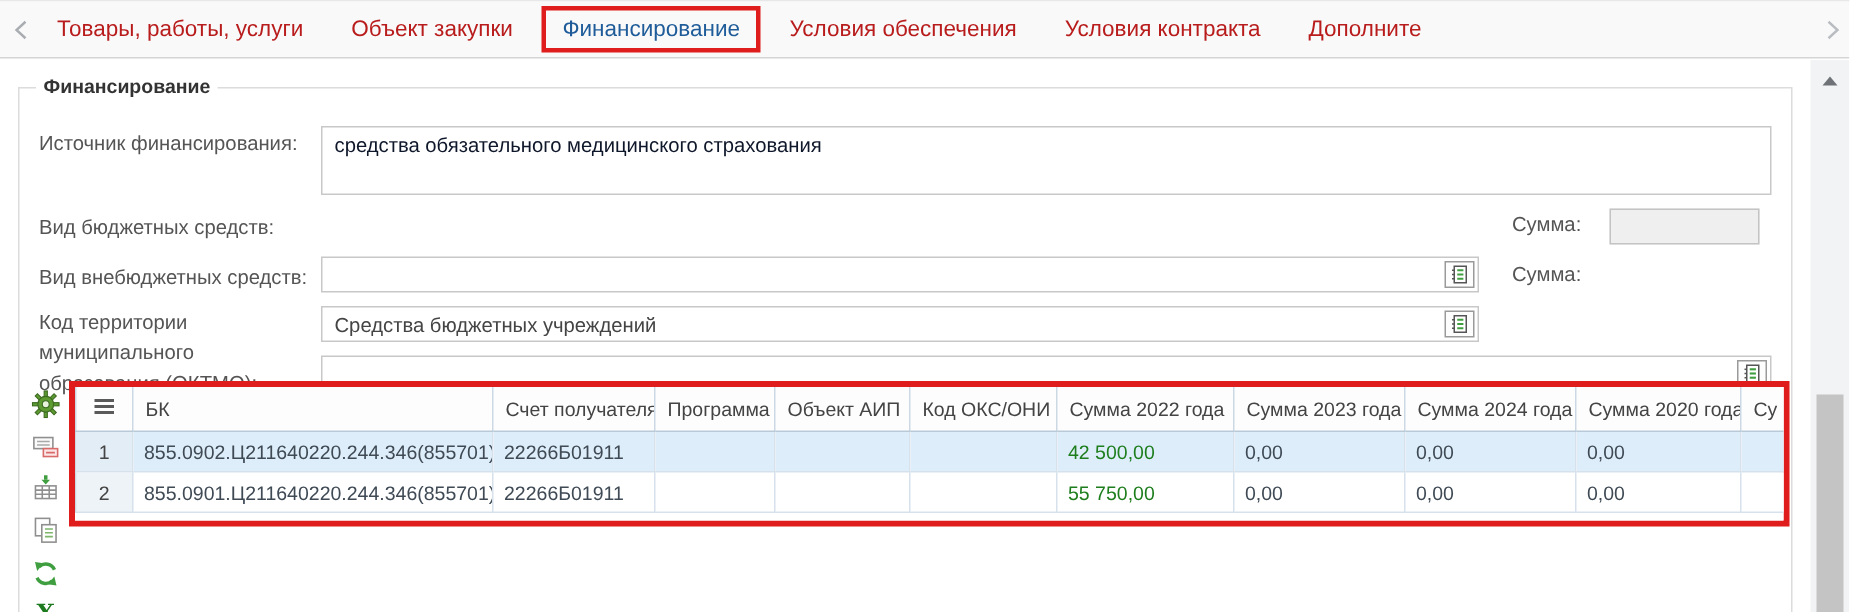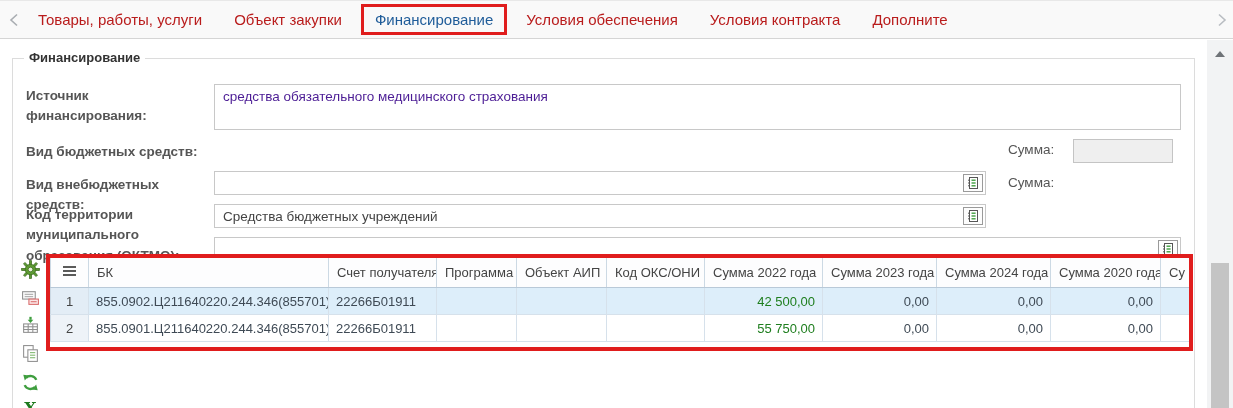--- a/index.html
+++ b/index.html
@@ -14,24 +14,24 @@
   .tab{font-size:15px;color:#b91c1c;margin:0 16px;white-space:nowrap;cursor:pointer;flex:none;}
   .tab.disabled{color:#c9cdd1;}
   .tab.active{color:#1f5c99;margin:0;}
   .red-frame{border:3px solid #e01d1d;padding:4px 11px;margin:0 3px;display:flex;align-items:center;flex:none;}
   .chev-right{position:absolute;right:3px;top:7px;background:#f9f9f9;}
 
   
   .panel{position:absolute;left:12px;top:57px;width:1183px;height:360px;border:1px solid #dcdcdc;box-sizing:border-box;}
   .panel-legend{position:absolute;left:11px;top:-9px;background:#fff;padding:0 5px;
                 font-weight:bold;font-size:13px;color:#333;}
-  .lbl{position:absolute;left:13px;width:186px;color:#555;font-size:13.5px;line-height:1.5;font-weight:bold;}
+  .lbl{position:absolute;left:13px;width:186px;color:#555;font-size:13.5px;line-height:1.5;}
   .sum-lbl{position:absolute;left:995px;color:#555;font-size:13.5px;}
   .txtarea{position:absolute;left:201px;top:25px;width:967px;height:46px;border:1px solid #c8c8c8;
-           font-family:"Liberation Sans",sans-serif;font-size:13.5px;color:#4c1d95;padding:4px 8px;
+           font-family:"Liberation Sans",sans-serif;font-size:13.5px;color:#0f172a;padding:4px 8px;
            resize:none;box-sizing:border-box;background:#fff;outline:none;}
   .input-wrap{position:absolute;height:24px;margin-top:32px;}
   .input-wrap input{width:100%;height:100%;border:1px solid #c8c8c8;box-sizing:border-box;
            font-family:"Liberation Sans",sans-serif;font-size:13.5px;color:#444;padding:0 26px 0 8px;outline:none;}
   .picker{position:absolute;right:3px;top:3px;width:20px;height:18px;border:1px solid #9a9a9a;
           background:#fdfdfd;display:flex;align-items:center;justify-content:center;cursor:pointer;box-sizing:border-box;}
   .sum-input{position:absolute;left:1060px;width:100px;height:24px;border:1px solid #c4c4c4;background:#efefef;
           box-sizing:border-box;font-family:"Liberation Sans",sans-serif;font-size:13.5px;color:#444;
           text-align:right;padding:0 8px;}
 
@@ -45,21 +45,21 @@
   .grid th{height:29px;font-weight:normal;color:#444;background:#fdfdfe;
            border-right:1px solid #ccd9e4;border-bottom:1px solid #b9c9d8;
            padding:0 8px;text-align:center;white-space:nowrap;overflow:hidden;}
   .grid th:first-child{border-left:1px solid #ccd9e4;}
   .grid th.h-left{text-align:left;}
   .grid td{height:26px;border-right:1px solid #d6e1eb;border-bottom:1px solid #d6e1eb;
            padding:0 7px;white-space:nowrap;overflow:hidden;color:#3f4a55;background:#fff;}
   .grid td.rownum{background:#eef3f8;text-align:center;color:#444;border-left:1px solid #ccd9e4;}
   .grid tr.selected td{background:#ddeefa;}
   .grid tr.selected td.rownum{background:#e3edf6;}
-  .grid td.amount{text-align:right;}
+  .grid td.amount{}
   .grid td.green{color:#1e7e1e;}
   .hamburger{display:inline-block;width:13px;}
   .hamburger span{display:block;height:2px;background:#5a5a5a;margin:2px 0;}
 
   
   .vscroll{position:absolute;left:1207px;top:39px;width:26px;height:369px;background:#f2f3f4;}
   .vscroll .up{position:absolute;top:11px;left:50%;transform:translateX(-50%);width:0;height:0;
                border-left:5px solid transparent;border-right:5px solid transparent;border-bottom:6px solid #6f7377;cursor:pointer;}
   .vscroll .thumb{position:absolute;left:4px;top:223px;width:18px;height:146px;background:#c4c4c4;cursor:pointer;}
 </style>

